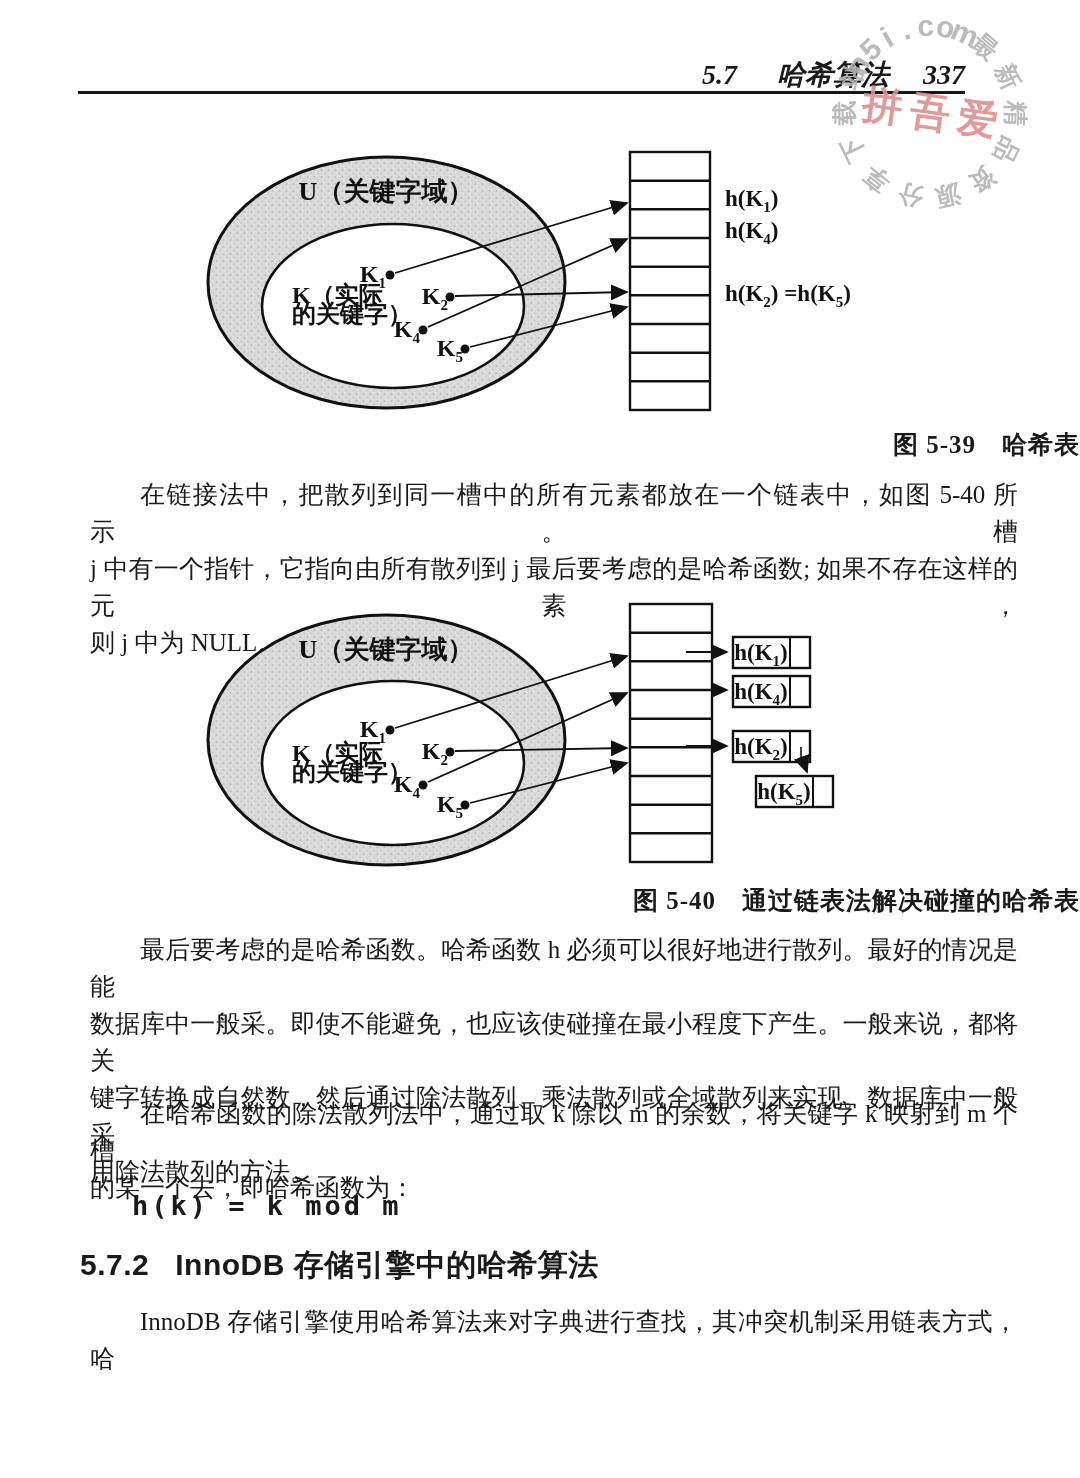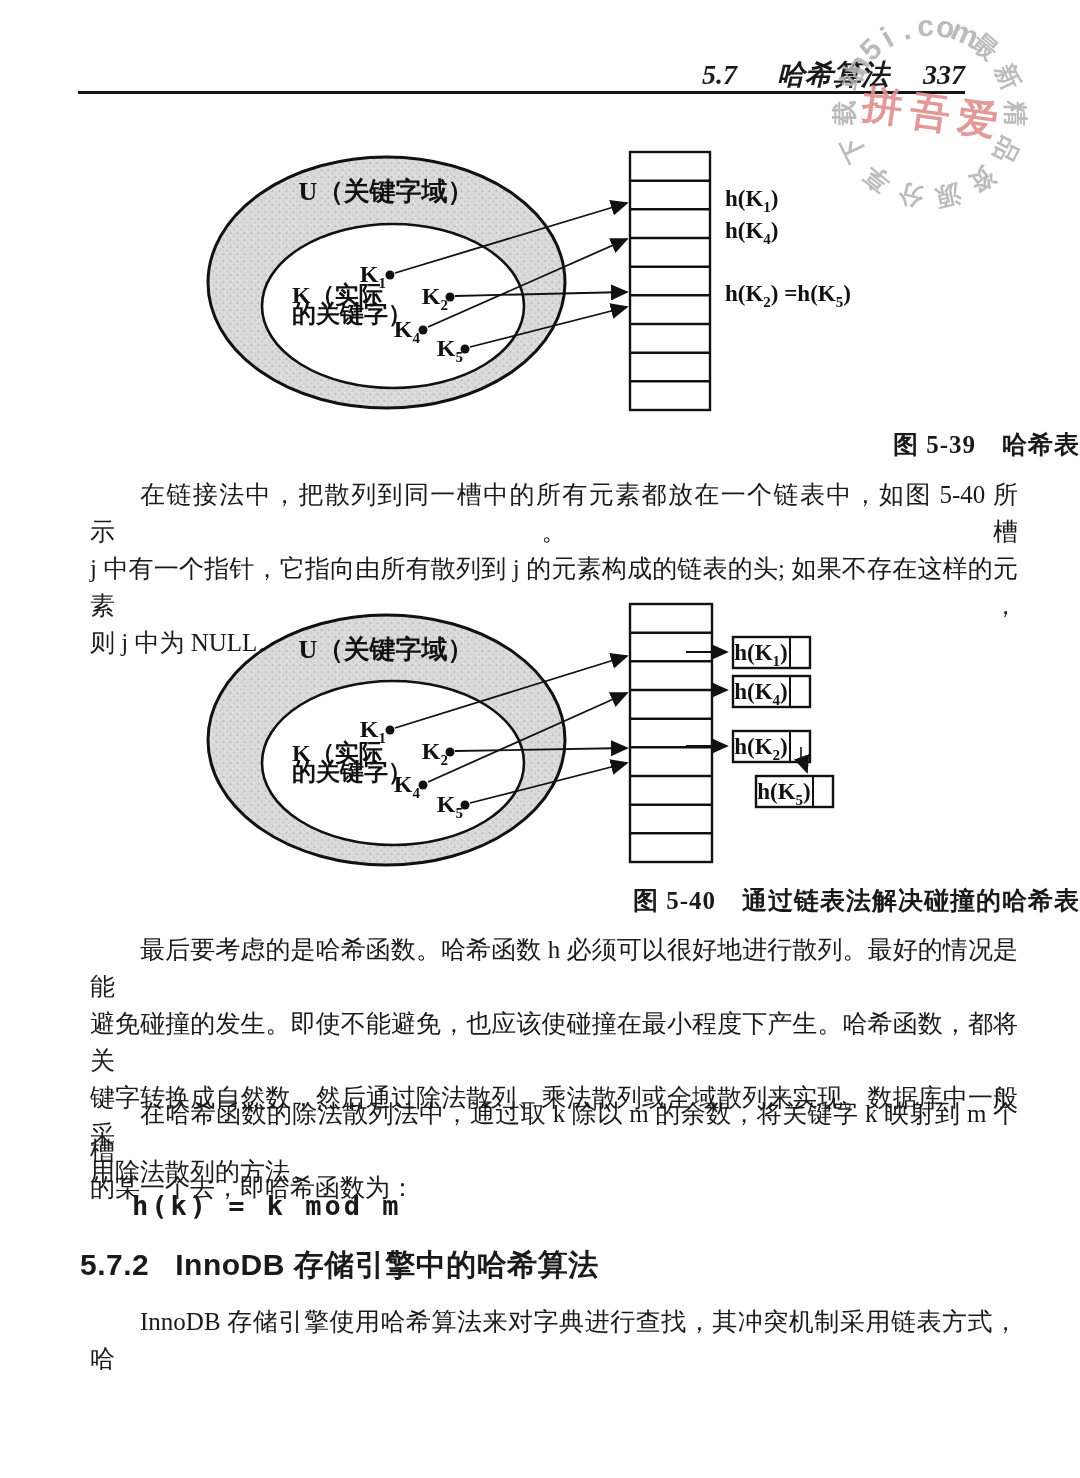--- a/index.html
+++ b/index.html
@@ -145,21 +145,21 @@
 
     <text class="svg-bold" font-size="23" x="545" y="66"><tspan>h(K</tspan><tspan font-size="15" dy="6">1</tspan><tspan dy="-6">)</tspan></text>
     <text class="svg-bold" font-size="23" x="545" y="98"><tspan>h(K</tspan><tspan font-size="15" dy="6">4</tspan><tspan dy="-6">)</tspan></text>
     <text class="svg-bold" font-size="23" x="545" y="161"><tspan>h(K</tspan><tspan font-size="15" dy="6">2</tspan><tspan dy="-6">) =h(K</tspan><tspan font-size="15" dy="6">5</tspan><tspan dy="-6">)</tspan></text>
   </svg>
 
   <div class="fig-caption" style="top:428px">图 5-39　哈希表</div>
 
   <div class="para" style="top:476px">
     <div class="pline indent">在链接法中，把散列到同一槽中的所有元素都放在一个链表中，如图 5-40 所示。槽</div>
-    <div class="pline">j 中有一个指针，它指向由所有散列到 j 的元素构成的链表的头; 如果不存在这样的元素，</div>
+    <div class="pline">j 中有一个指针，它指向由所有散列到 j 最后要考虑的是哈希函数; 如果不存在这样的元素，</div>
     <div class="pline end">则 j 中为 NULL。</div>
   </div>
 
   <svg class="fig" style="top:600px" width="830" height="280" viewBox="0 0 830 280">
     <defs>
       <pattern id="st2" width="7" height="7" patternUnits="userSpaceOnUse">
         <rect width="7" height="7" fill="#d9d9d9"></rect>
         <circle cx="1.5" cy="2" r="1" fill="#bcbcbc"></circle>
         <circle cx="5" cy="5.5" r=".9" fill="#c9c9c9"></circle>
         <circle cx="4" cy="1" r=".7" fill="#efefef"></circle>
@@ -236,21 +236,21 @@
       <rect x="576" y="176" width="77" height="31" fill="#fff" stroke="#111" stroke-width="2.4"></rect>
       <line x1="633" y1="176" x2="633" y2="207" stroke="#111" stroke-width="2"></line>
       <text class="svg-bold" font-size="23" text-anchor="middle" x="604" y="199"><tspan>h(K</tspan><tspan font-size="15" dy="6">5</tspan><tspan dy="-6">)</tspan></text>
     </g>
   </svg>
 
   <div class="fig-caption" style="top:884px">图 5-40　通过链表法解决碰撞的哈希表</div>
 
   <div class="para" style="top:931px">
     <div class="pline indent">最后要考虑的是哈希函数。哈希函数 h 必须可以很好地进行散列。最好的情况是能</div>
-    <div class="pline">避免碰撞的发生。即使不能避免，也应该使碰撞在最小程度下产生。哈希函数，都将关</div>
+    <div class="pline">数据库中一般采。即使不能避免，也应该使碰撞在最小程度下产生。一般来说，都将关</div>
     <div class="pline">键字转换成自然数，然后通过除法散列、乘法散列或全域散列来实现。数据库中一般采</div>
     <div class="pline end">用除法散列的方法。</div>
   </div>
 
   <div class="para" style="top:1095px">
     <div class="pline indent">在哈希函数的除法散列法中，通过取 k 除以 m 的余数，将关键字 k 映射到 m 个槽</div>
     <div class="pline end">的某一个去，即哈希函数为：</div>
   </div>
 
   <div class="codeline">h(k) = k mod m</div>

